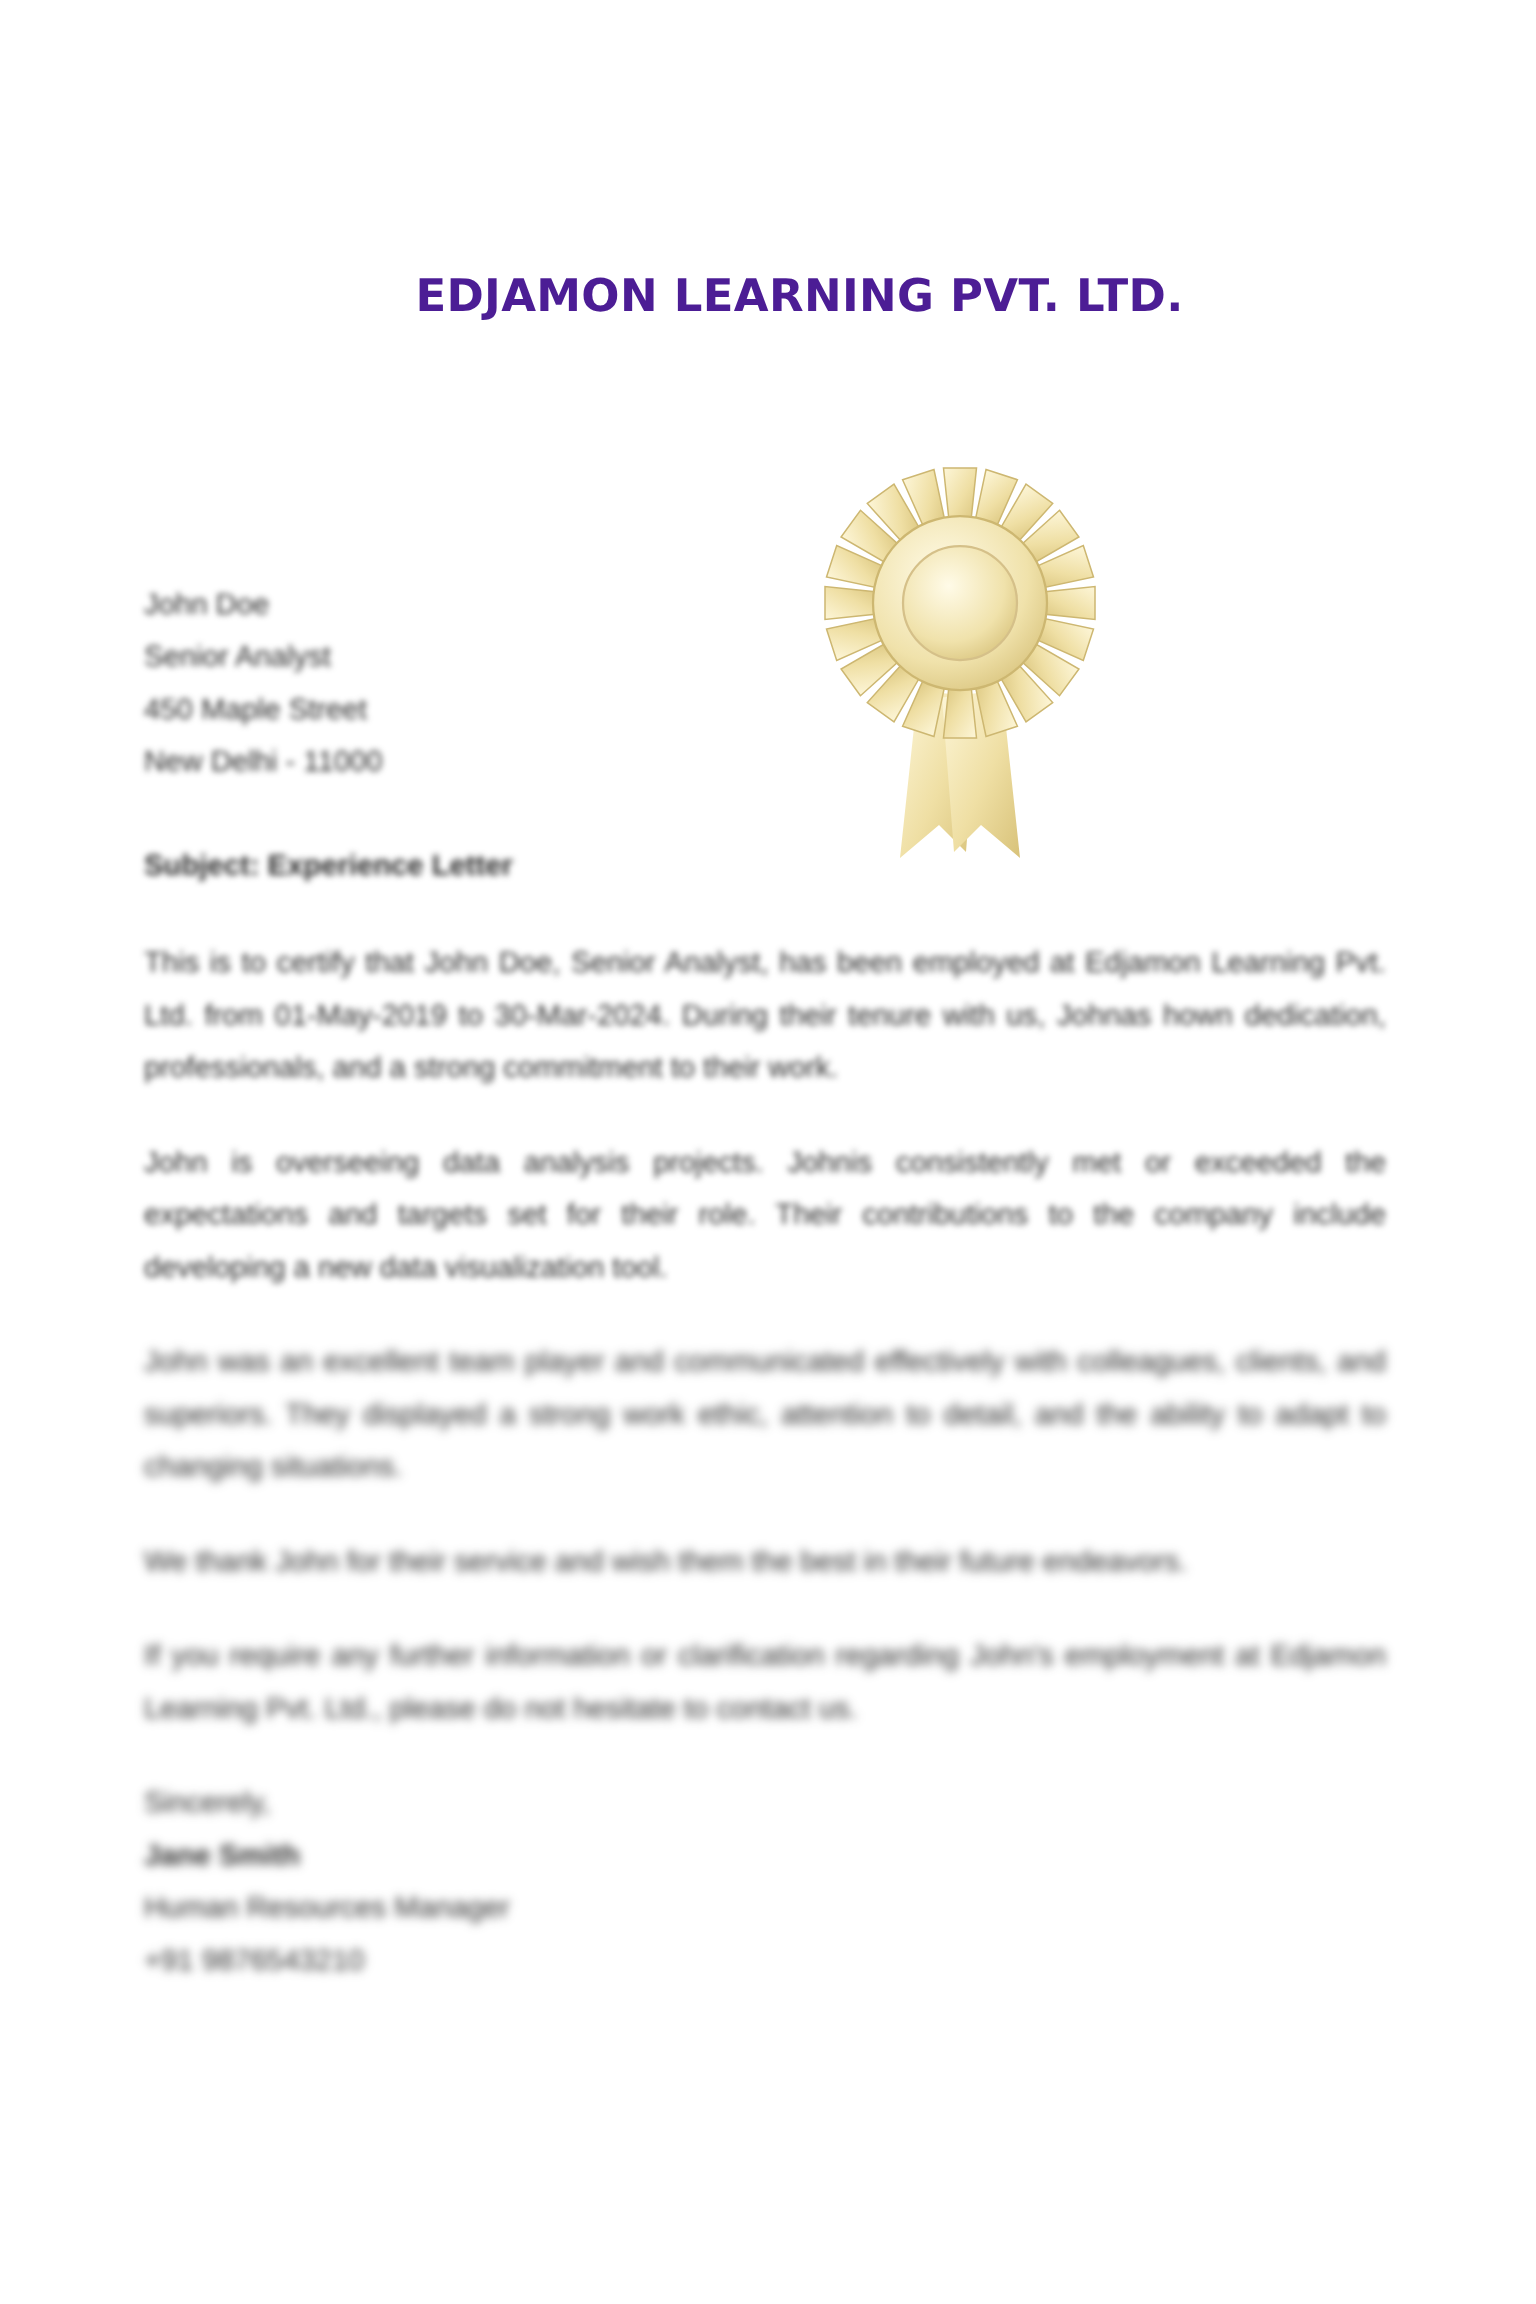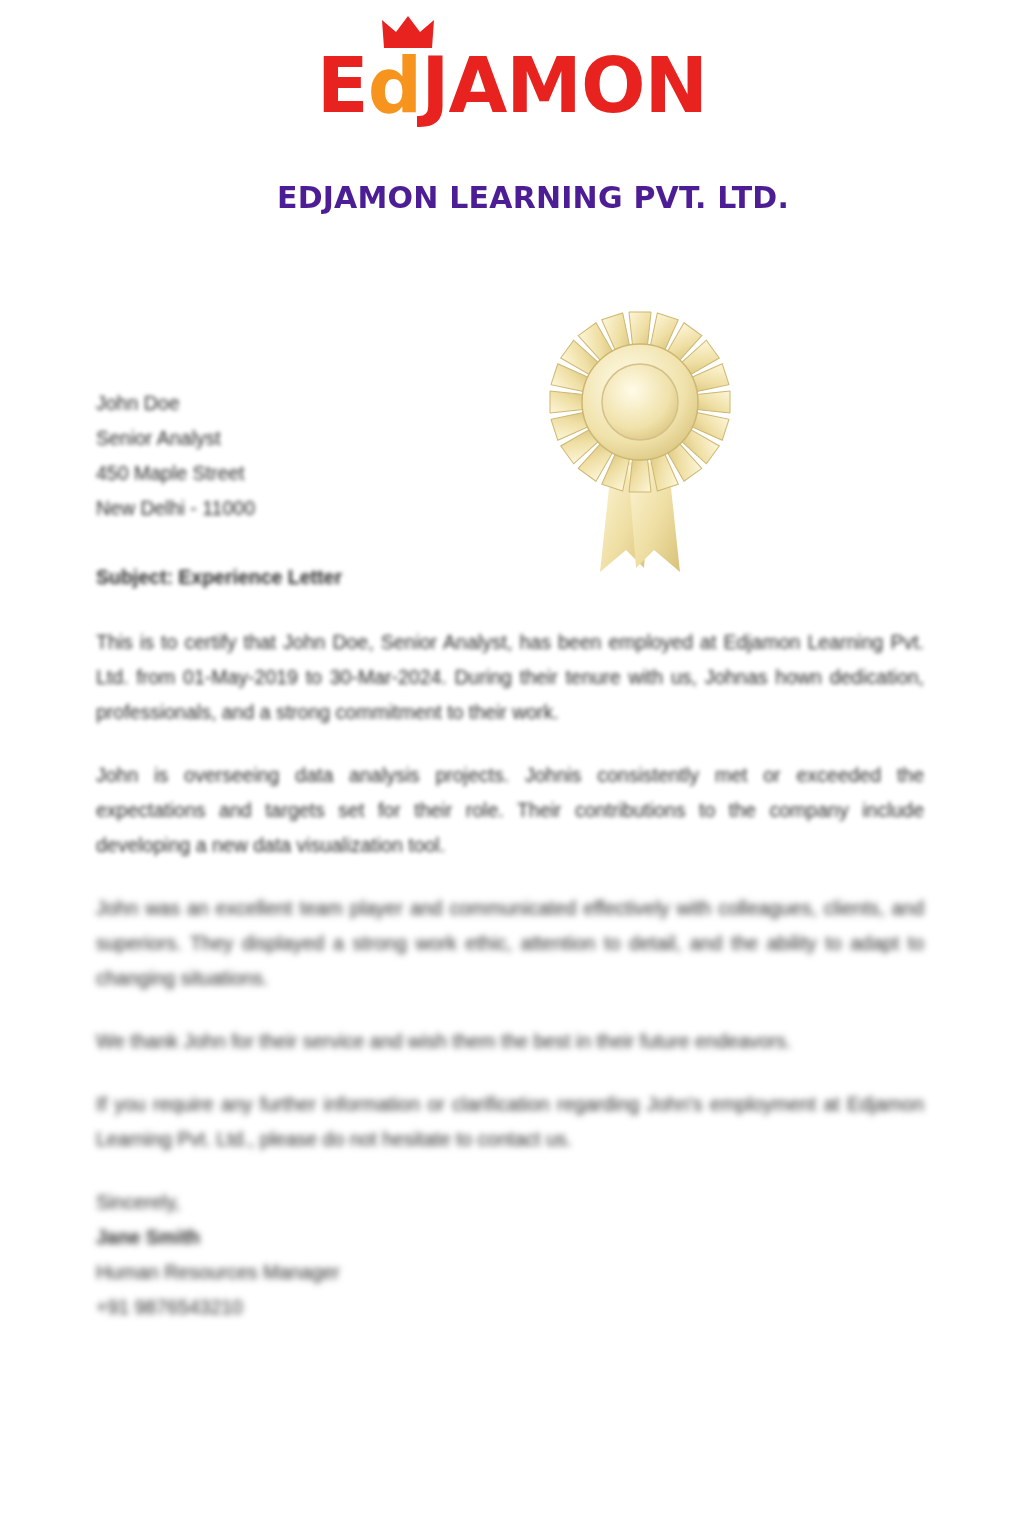--- a/index.html
+++ b/index.html
@@ -108,28 +108,20 @@
   .letter .sig-name { font-weight: bold; }
 
   
   .blur-more { filter: blur(2.6px); -webkit-filter: blur(2.6px); }
 </style>
 </head>
 <body>
 
 <div class="page">
 
-  <div class="logo-block">
-    <div class="logo-wrap">
-      <svg class="crown" viewBox="0 0 56 36" aria-hidden="true">
-        <path d="M4 34 L2 6 L16 18 L28 2 L40 18 L54 6 L52 34 Z" fill="#e8221f"></path>
-      </svg>
-      <div class="logo-text"><span>E</span><span class="d-letter">d</span><span>JAMON</span></div>
-    </div>
-  </div>
 
   <div class="company-name">EDJAMON LEARNING PVT. LTD.</div>
 
   <svg class="seal" viewBox="0 0 200 280" aria-hidden="true">
     <defs>
       <linearGradient id="gRib" x1="0" y1="0" x2="1" y2="1">
         <stop offset="0%" stop-color="#fdf6d8"></stop>
         <stop offset="55%" stop-color="#efdfa4"></stop>
         <stop offset="100%" stop-color="#d8c279"></stop>
       </linearGradient>

